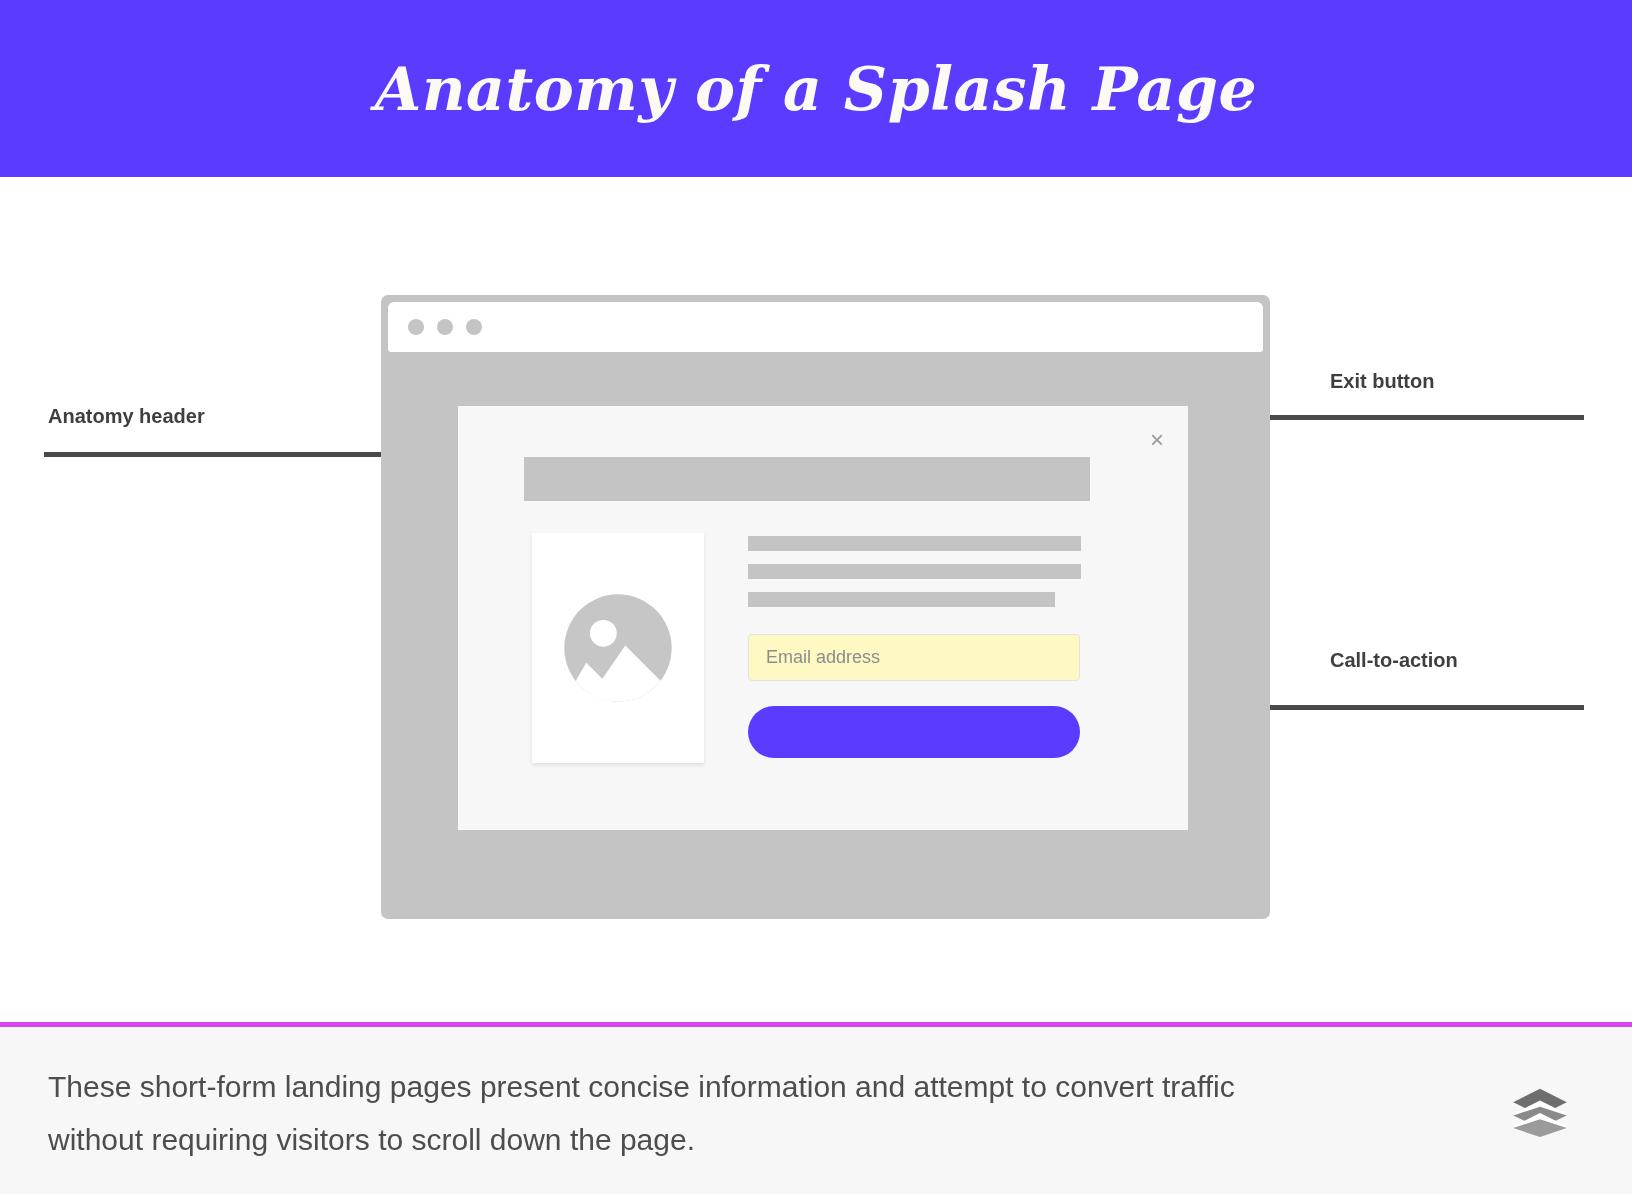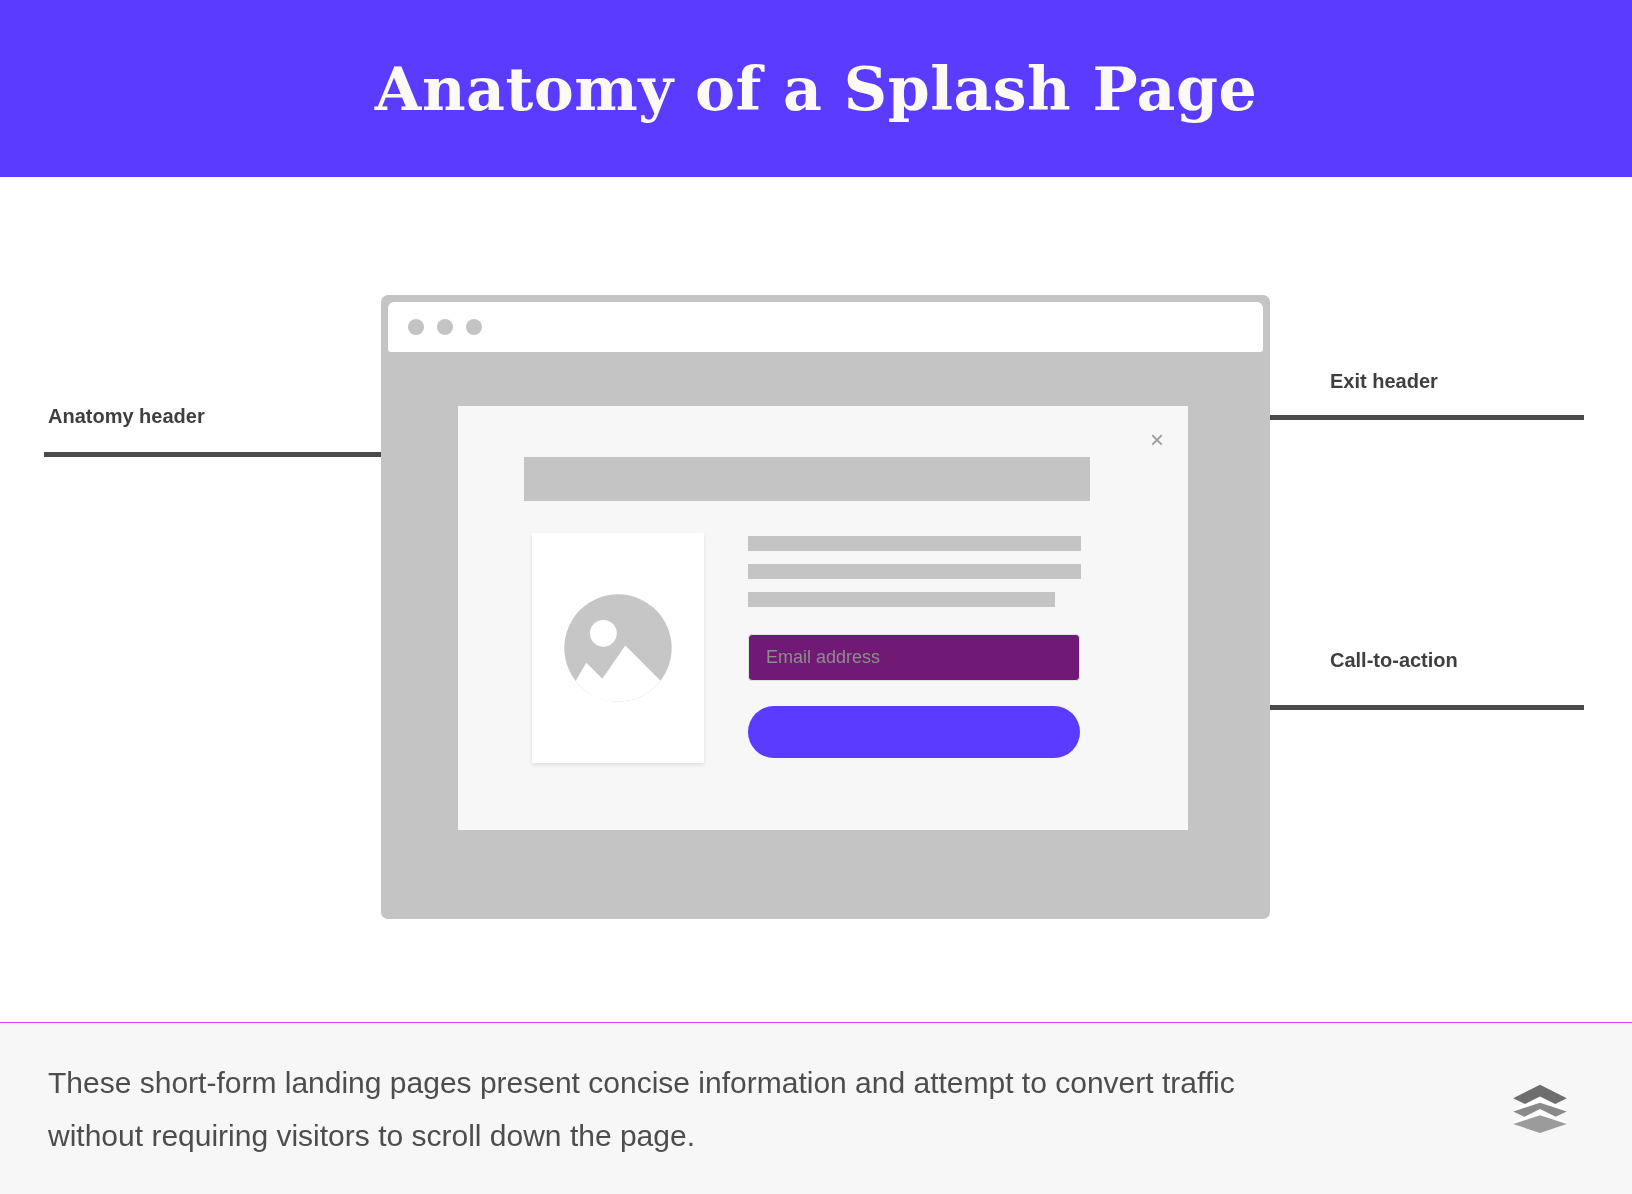--- a/index.html
+++ b/index.html
@@ -30,20 +30,21 @@
     align-items: center;
     justify-content: center;
   }
   .header-title {
     font-family: "DejaVu Serif", serif;
     font-size: 60px;
     font-weight: 700;
     color: #fdfaf5;
     letter-spacing: 0.5px;
     white-space: nowrap;
+    font-style: italic;
   }
 
   
   .stage {
     position: absolute;
     left: 0; top: 177px;
     width: 1632px;
     height: 845px;
     background: #ffffff;
   }
@@ -130,21 +131,21 @@
     margin-bottom: 13px;
   }
   .text-line.short { width: 307px; }
 
   .email-field {
     position: absolute;
     left: 290px;
     top: 228px;
     width: 332px;
     height: 47px;
-    background: #701a75;
+    background: #fef9c3;
     border: 1px solid #e2e2e2;
     border-radius: 4px;
     display: flex;
     align-items: center;
     padding-left: 17px;
     font-size: 18px;
     color: #8d8d8d;
     font-weight: 300;
   }
   .cta-button {
@@ -192,21 +193,21 @@
   }
 
   
   .footer {
     position: absolute;
     left: 0;
     top: 1022px;
     width: 1632px;
     height: 172px;
     background: #f7f7f7;
-    border-top: 1px solid #d946ef;
+    border-top: 5px solid #d946ef;
   }
   .footer-text {
     position: absolute;
     left: 48px;
     top: 34px;
     width: 1230px;
     font-size: 30px;
     line-height: 1.75;
     color: #4d4d4d;
     font-weight: 300;
@@ -227,21 +228,21 @@
   <div class="header-band">
     <h1 class="header-title">Anatomy of a Splash Page</h1>
   </div>
 
   <div class="stage">
 
     <div class="anno-label" style="left:48px; top:228px;">Anatomy header</div>
     <div class="conn-line" style="left:44px; top:275px; width:455px;"></div>
     <div class="conn-ring" style="left:492px; top:258px;"></div>
 
-    <div class="anno-label" style="left:1330px; top:193px;">Exit header</div>
+    <div class="anno-label" style="left:1330px; top:193px;">Exit button</div>
     <div class="conn-line" style="left:1148px; top:238px; width:436px;"></div>
     <div class="conn-ring" style="left:1119px; top:222px;"></div>
 
     <div class="anno-label" style="left:1330px; top:472px;text-align:right;">Call-to-action</div>
     <div class="conn-line" style="left:1082px; top:528px; width:502px;"></div>
     <div class="conn-ring" style="left:1054px; top:512px;"></div>
 
     <div class="browser">
 
       <div class="browser-bar">

